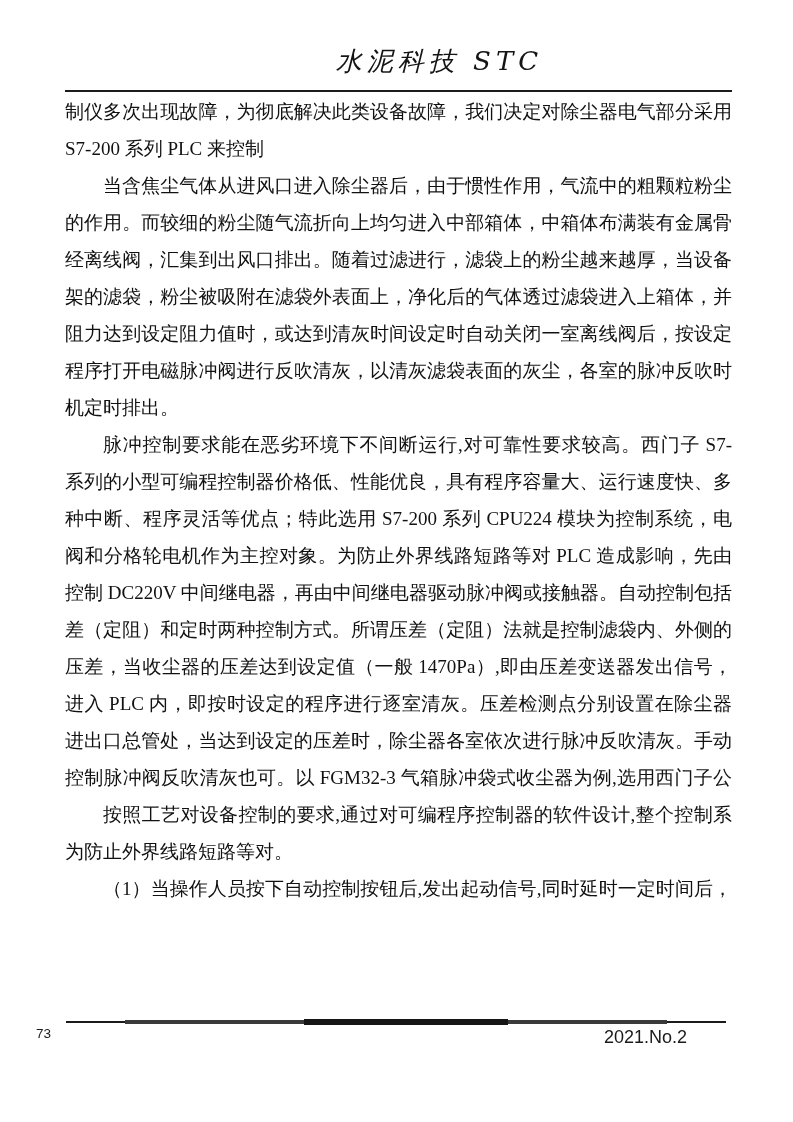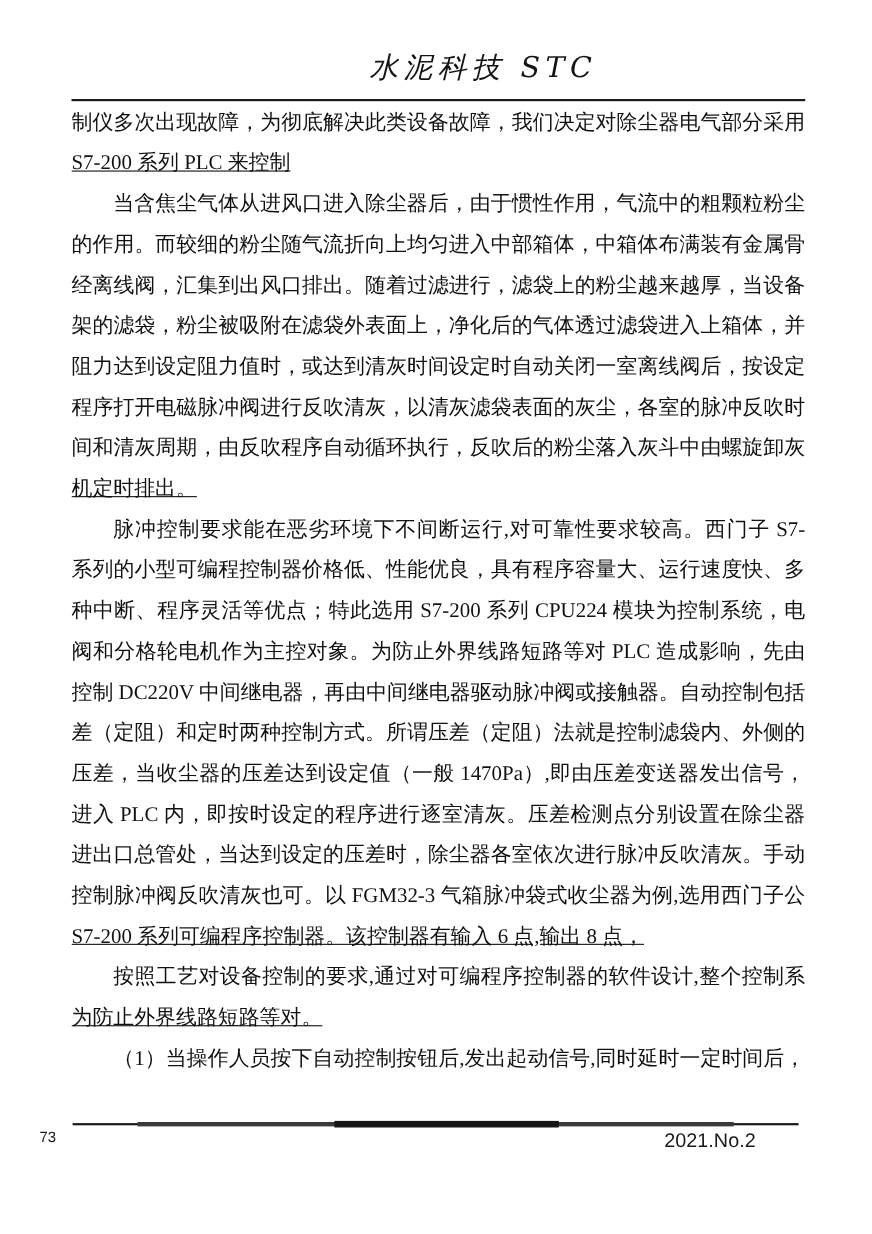--- a/index.html
+++ b/index.html
@@ -34,21 +34,20 @@
   .line{
     height:37px;line-height:37px;
     overflow:hidden;
     text-align:justify;
     text-align-last:justify;
     white-space:normal;
   }
   .line.last{
     text-align:center;
     text-align-last:left;
-    text-decoration:underline;
   }
   .line.indent{text-indent:38px;}
   .section-heading{
     height:37px;line-height:37px;
     font-family:"Liberation Sans","DejaVu Sans",sans-serif;
     font-weight:bold;
     font-size:20px;
     letter-spacing:1px;
     color:#0d0d0d;
   }
@@ -83,35 +82,33 @@
 
     <div class="line">制仪多次出现故障，为彻底解决此类设备故障，我们决定对除尘器电气部分采用</div>
     <div class="line last">S7-200 系列 PLC 来控制</div>
 
     <div class="line indent">当含焦尘气体从进风口进入除尘器后，由于惯性作用，气流中的粗颗粒粉尘</div>
     <div class="line">的作用。而较细的粉尘随气流折向上均匀进入中部箱体，中箱体布满装有金属骨</div>
     <div class="line">经离线阀，汇集到出风口排出。随着过滤进行，滤袋上的粉尘越来越厚，当设备</div>
     <div class="line">架的滤袋，粉尘被吸附在滤袋外表面上，净化后的气体透过滤袋进入上箱体，并</div>
     <div class="line">阻力达到设定阻力值时，或达到清灰时间设定时自动关闭一室离线阀后，按设定</div>
     <div class="line">程序打开电磁脉冲阀进行反吹清灰，以清灰滤袋表面的灰尘，各室的脉冲反吹时</div>
-    <div class="line">间和清灰周期，由反吹程序自动循环执行，反吹后的粉尘落入灰斗中由螺旋卸灰</div>
     <div class="line last">机定时排出。</div>
 
 
     <div class="line indent">脉冲控制要求能在恶劣环境下不间断运行,对可靠性要求较高。西门子 S7-200</div>
     <div class="line">系列的小型可编程控制器价格低、性能优良，具有程序容量大、运行速度快、多</div>
     <div class="line">种中断、程序灵活等优点；特此选用 S7-200 系列 CPU224 模块为控制系统，电磁</div>
     <div class="line">阀和分格轮电机作为主控对象。为防止外界线路短路等对 PLC 造成影响，先由 PLC</div>
     <div class="line">控制 DC220V 中间继电器，再由中间继电器驱动脉冲阀或接触器。自动控制包括压</div>
     <div class="line">差（定阻）和定时两种控制方式。所谓压差（定阻）法就是控制滤袋内、外侧的</div>
     <div class="line">压差，当收尘器的压差达到设定值（一般 1470Pa）,即由压差变送器发出信号，</div>
     <div class="line">进入 PLC 内，即按时设定的程序进行逐室清灰。压差检测点分别设置在除尘器的</div>
     <div class="line">进出口总管处，当达到设定的压差时，除尘器各室依次进行脉冲反吹清灰。手动</div>
     <div class="line">控制脉冲阀反吹清灰也可。以 FGM32-3 气箱脉冲袋式收尘器为例,选用西门子公司</div>
-    <div class="line last">S7-200 系列可编程序控制器。该控制器有输入 6 点,输出 8 点，</div>
 
     <div class="line indent">按照工艺对设备控制的要求,通过对可编程序控制器的软件设计,整个控制系</div>
     <div class="line last">为防止外界线路短路等对。</div>
 
     <div class="line indent">（1）当操作人员按下自动控制按钮后,发出起动信号,同时延时一定时间后，</div>
 
   </div>
 
   <div class="footer-rule">
     <div class="seg-base"></div>

